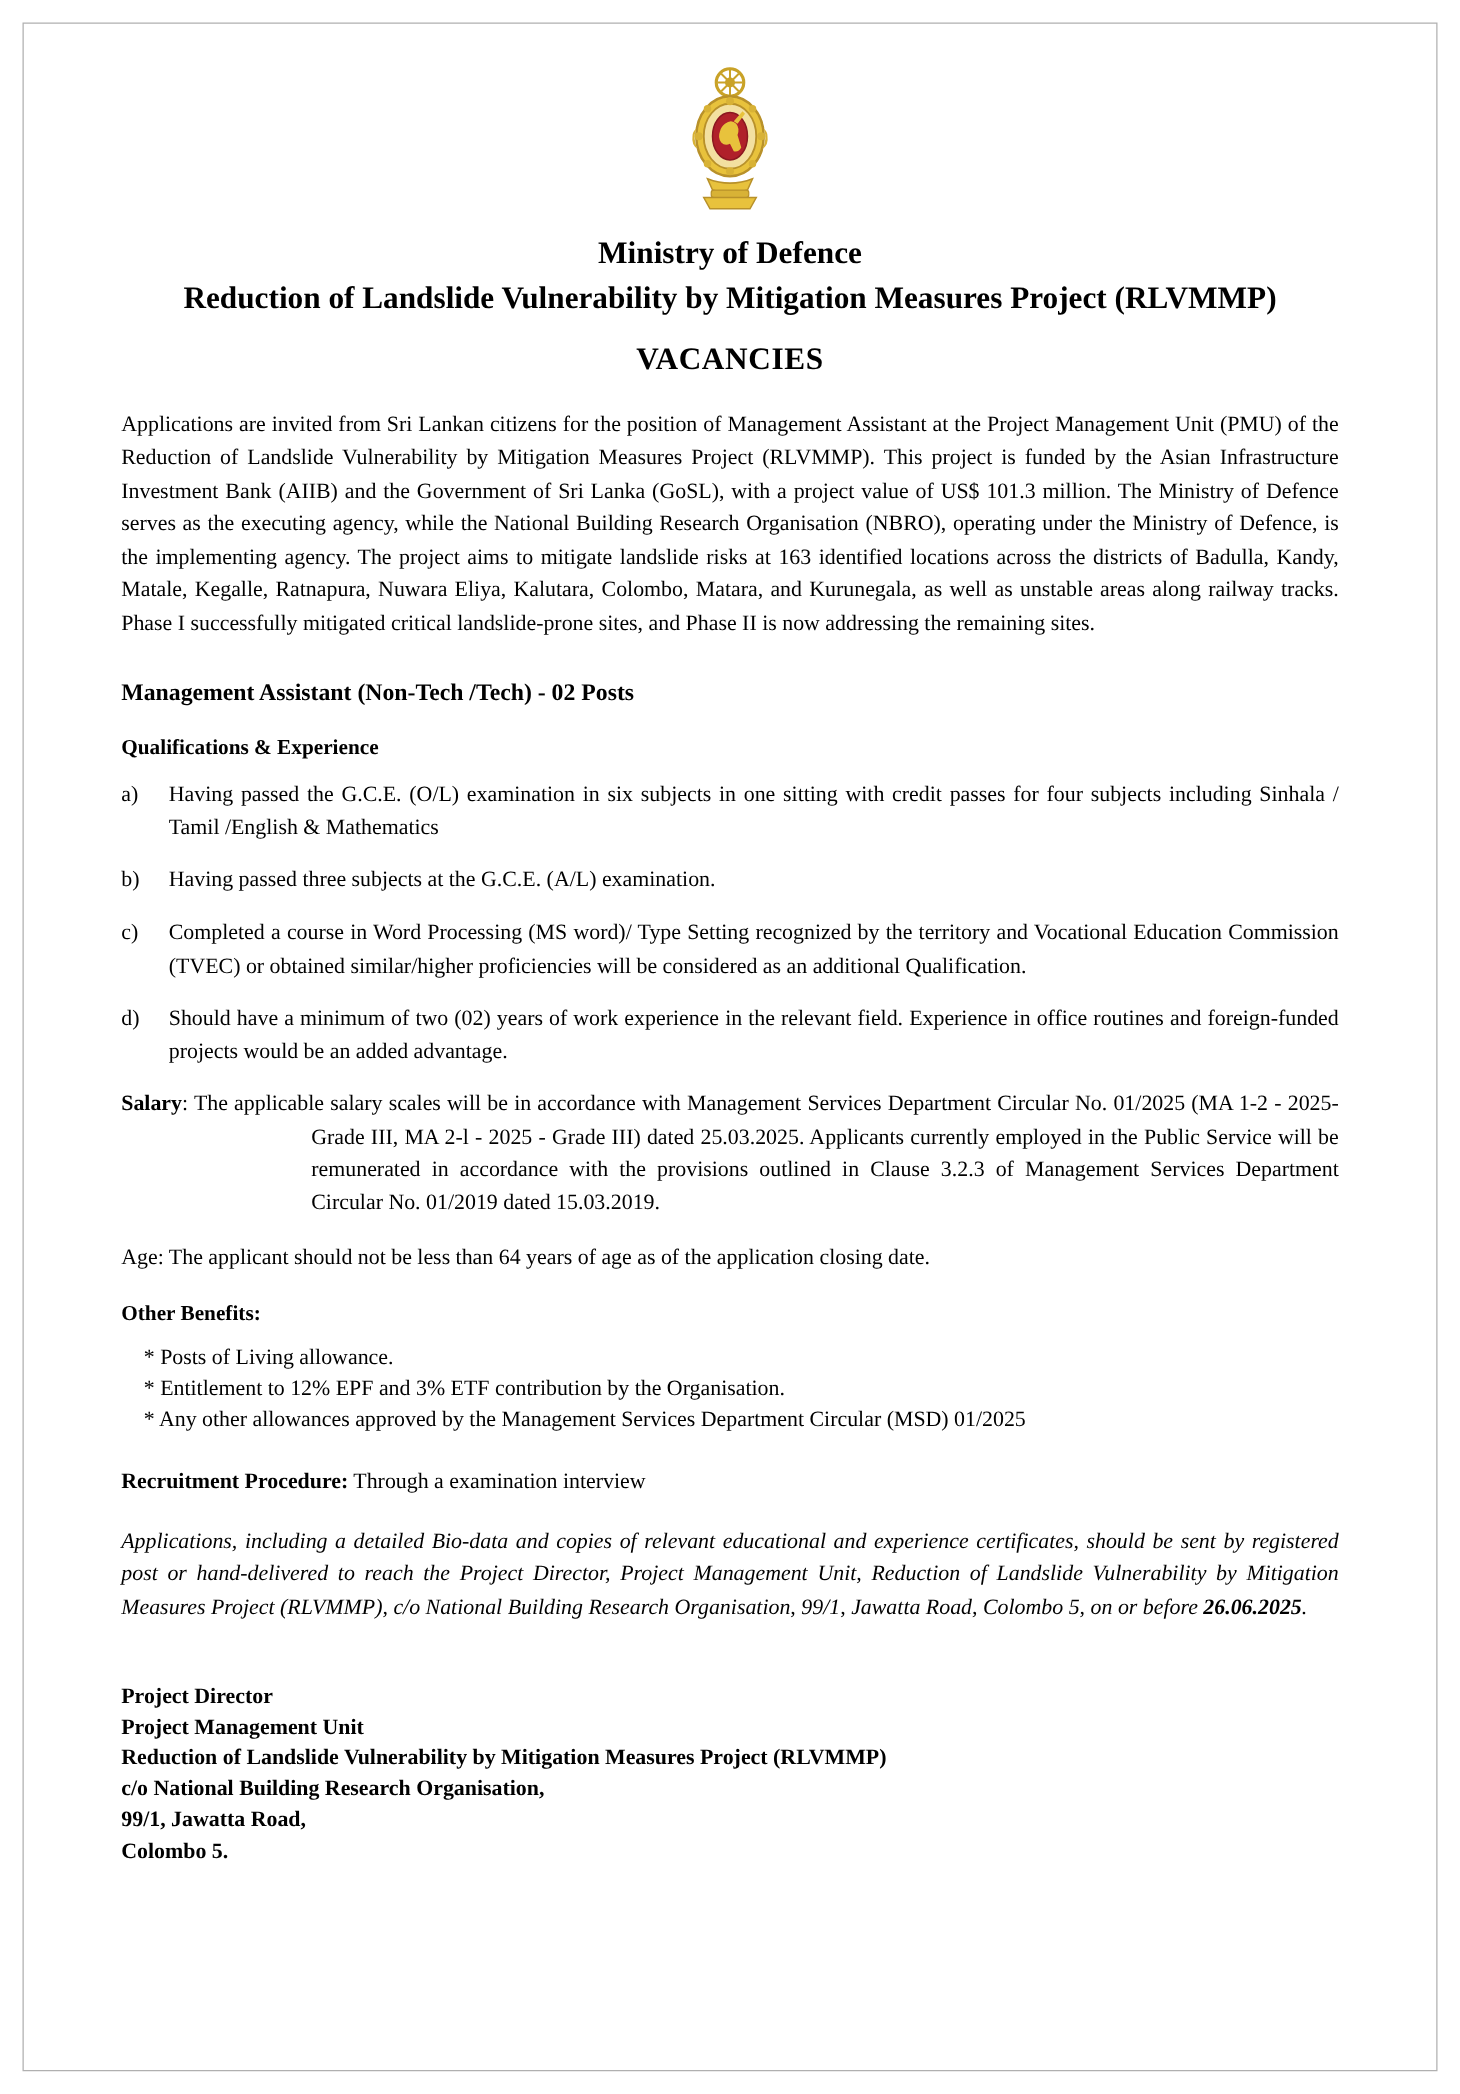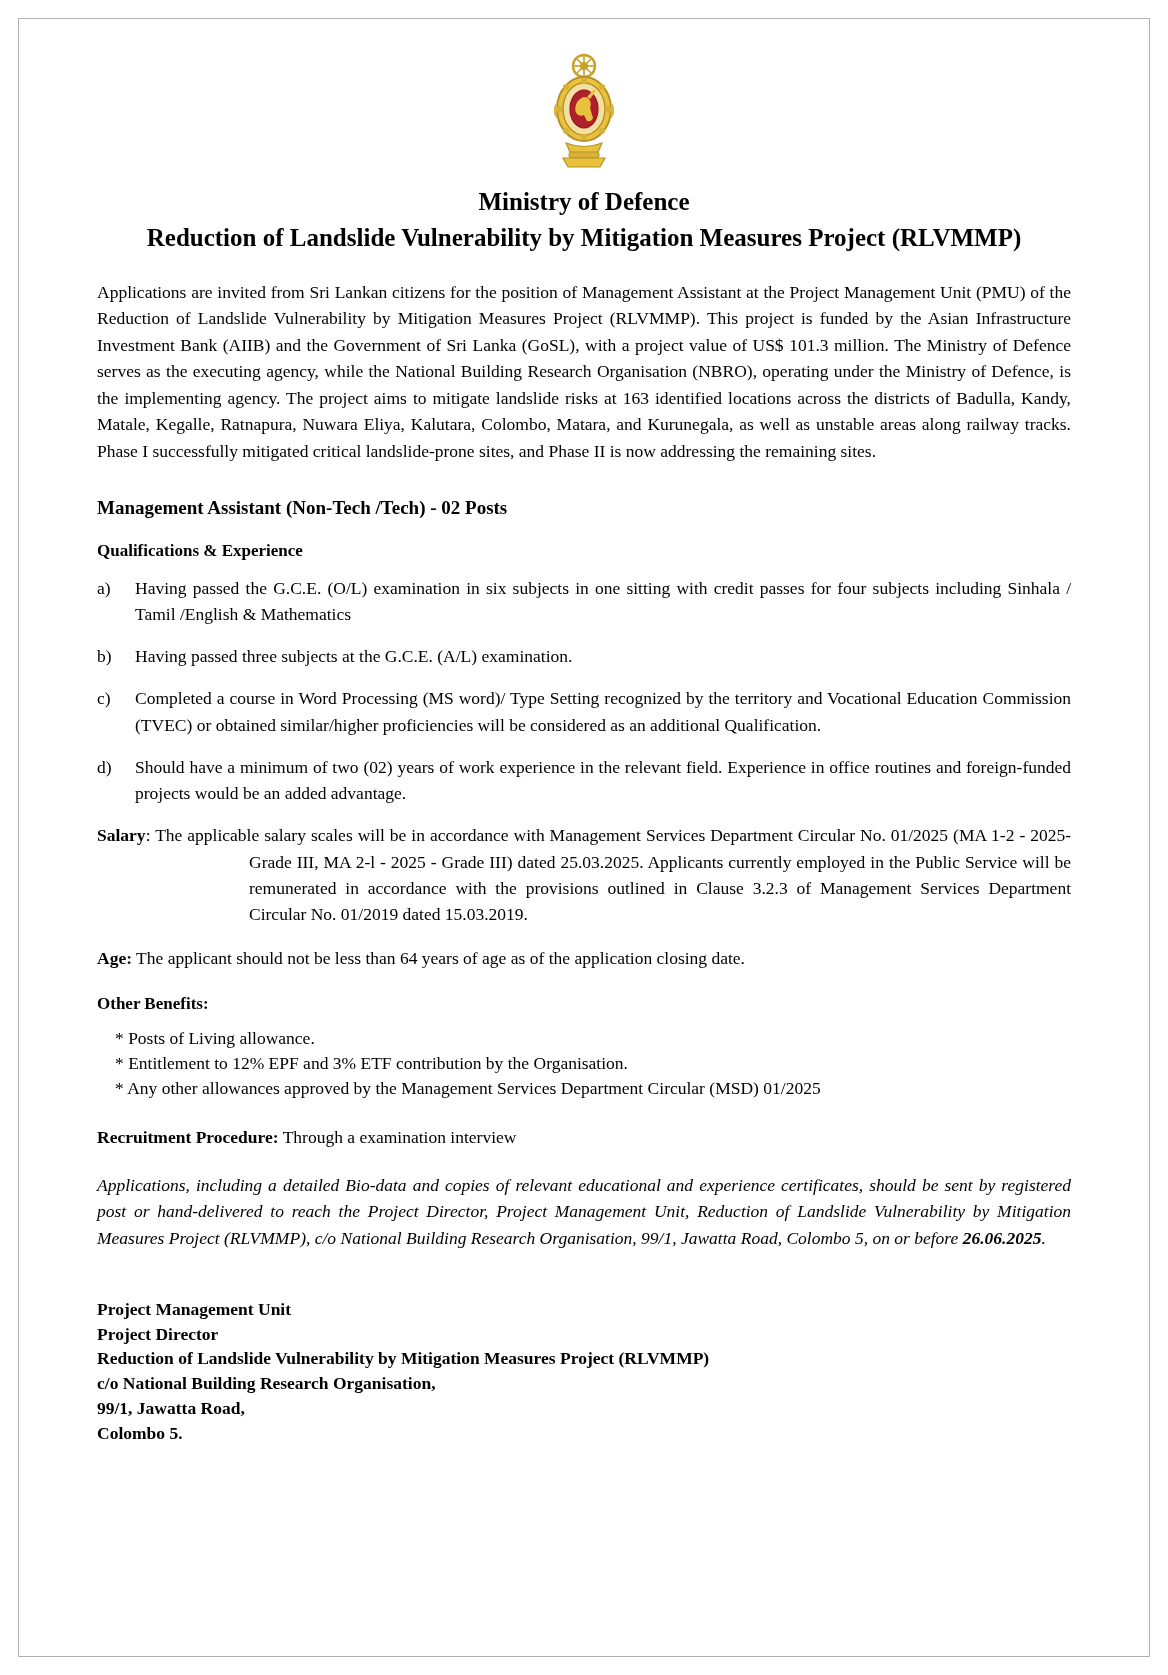--- a/index.html
+++ b/index.html
@@ -99,21 +99,21 @@
     margin: 6px 0 0 0;
     padding-left: 152px;
     text-indent: -152px;
   }
   .salary-block .lbl { font-weight: bold; }
   .age-block {
     font-size: 17.5px;
     line-height: 1.5;
     margin: 18px 0 0 0;
   }
-  .age-block .lbl { font-weight: bold; }
+  .age-block .lbl { font-weight: normal; }
   .benefits-head {
     font-size: 17px;
     font-weight: bold;
     margin: 22px 0 0 0;
   }
   ul.benefits {
     list-style: none;
     margin: 12px 0 0 0;
     padding: 0 0 0 18px;
   }
@@ -191,20 +191,21 @@
           <path d="M10 105 h42 l-5 9 h-32 z" fill="#e8c23c" stroke="#b8912a" stroke-width="1.2"></path>
 
           <path d="M4 50 q-3 8 1 16 q-5 -3 -4 -10 q0 -4 3 -6 z" fill="#d8b236"></path>
           <path d="M58 50 q3 8 -1 16 q5 -3 4 -10 q0 -4 -3 -6 z" fill="#d8b236"></path>
         </svg>
       </span>
     </div>
 
     <h1 class="title">Ministry of Defence</h1>
     <h2 class="subtitle">Reduction of Landslide Vulnerability by Mitigation Measures Project (RLVMMP)</h2>
+    <h3 class="vacancies">VACANCIES</h3>
 
     <p class="intro">Applications are invited from Sri Lankan citizens for the position of Management Assistant at the Project Management Unit (PMU) of the Reduction of Landslide Vulnerability by Mitigation Measures Project (RLVMMP). This project is funded by the Asian Infrastructure Investment Bank (AIIB) and the Government of Sri Lanka (GoSL), with a project value of US$ 101.3 million. The Ministry of Defence serves as the executing agency, while the National Building Research Organisation (NBRO), operating under the Ministry of Defence, is the implementing agency. The project aims to mitigate landslide risks at 163 identified locations across the districts of Badulla, Kandy, Matale, Kegalle, Ratnapura, Nuwara Eliya, Kalutara, Colombo, Matara, and Kurunegala, as well as unstable areas along railway tracks. Phase I successfully mitigated critical landslide-prone sites, and Phase II is now addressing the remaining sites.</p>
 
     <h4 class="post-title">Management Assistant (Non-Tech /Tech) - 02 Posts</h4>
 
     <h5 class="section-head">Qualifications &amp; Experience</h5>
 
     <ol class="quals">
       <li>
         <span class="marker">a)</span>
@@ -242,22 +243,22 @@
     <p class="recruit">
       <span class="lbl">Recruitment Procedure:</span><span> Through a examination interview</span>
     </p>
 
     <p class="apply">
       <span>Applications, including a detailed Bio-data and copies of relevant educational and experience certificates, should be sent by registered post or hand-delivered to reach the Project Director, Project Management Unit, Reduction of Landslide Vulnerability by Mitigation Measures Project (RLVMMP), c/o National Building Research Organisation, 99/1, Jawatta Road, Colombo 5, on or before </span><b>26.06.2025</b><span>.</span>
     </p>
 
 
     <div class="signature">
+      <div>Project Director</div>
       <div>Project Management Unit</div>
-      <div>Project Director</div>
       <div>Reduction of Landslide Vulnerability by Mitigation Measures Project (RLVMMP)</div>
       <div>c/o National Building Research Organisation,</div>
       <div>99/1, Jawatta Road,</div>
       <div>Colombo 5.</div>
     </div>
 
   </div>
 </div>
 
 </body></html>

